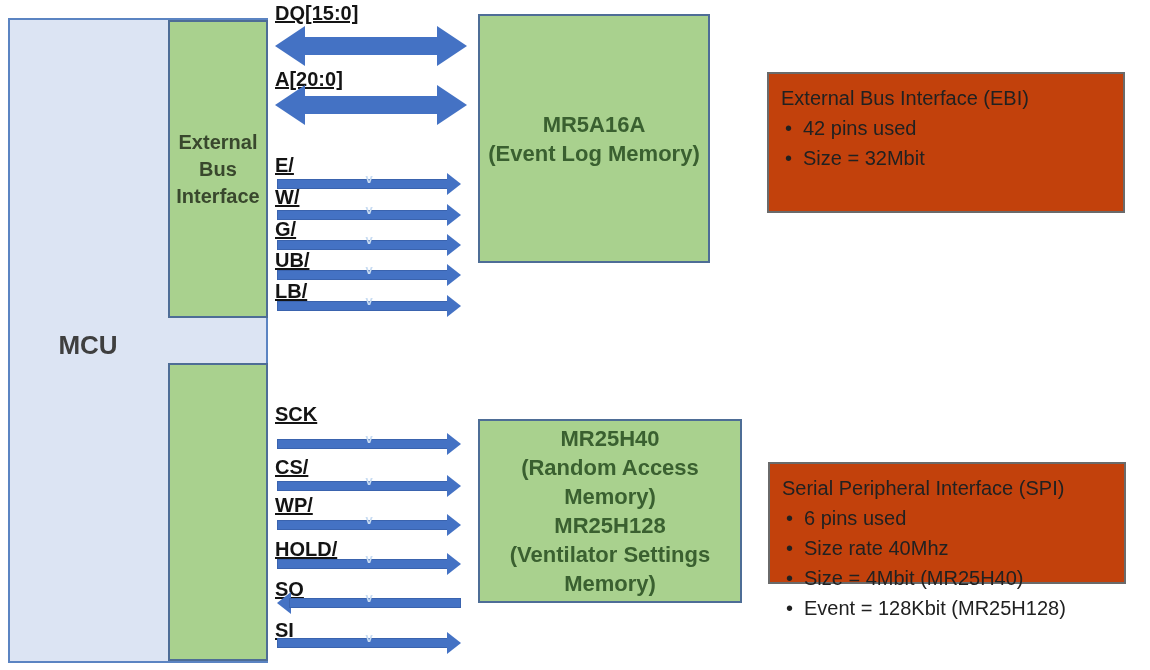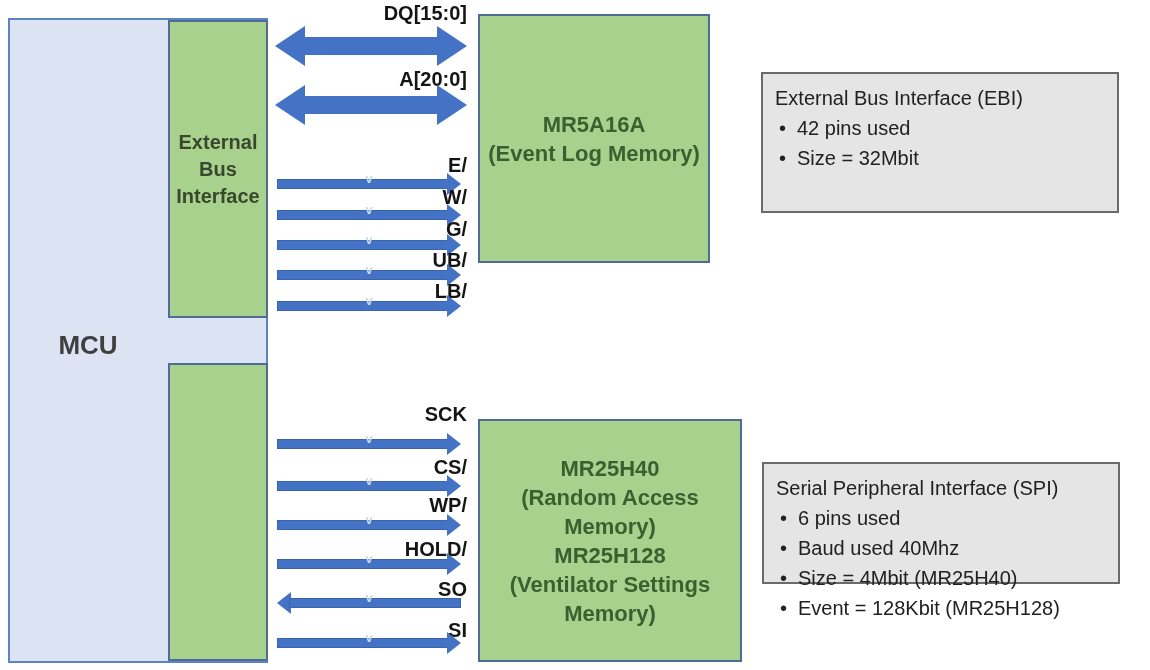--- a/index.html
+++ b/index.html
@@ -13,26 +13,26 @@
   .mcu-block { left:8px; top:18px; width:260px; height:645px;
     background:#dce4f3; border:2px solid #5b84c2; }
   .mcu-label { left:8px; top:330px; width:160px; text-align:center;
     font-size:26px; font-weight:bold; color:#3f3f3f; }
   .green-block { background:#a9d18e; border:2px solid #4e6d96;
     display:flex; align-items:center; justify-content:center; text-align:center; }
   .ebi-block { left:168px; top:20px; width:100px; height:298px; }
   .ebi-block .lbl { font-size:20px; font-weight:bold; color:#39482d; line-height:27px; }
   .spi-port-block { left:168px; top:363px; width:100px; height:298px; }
   .mem1-block { left:478px; top:14px; width:232px; height:249px; }
-  .mem2-block { left:478px; top:419px; width:264px; height:243px; }
+  .mem2-block { left:478px; top:419px; width:264px; height:184px; }
   .mem-lines { font-size:22px; font-weight:bold; color:#3a6030; line-height:29px; }
 
   
-  .sig-label { left:275px; width:192px; text-align:right;
-    font-size:20px; font-weight:bold; color:#141414; line-height:24px; }
+  .sig-label { left:275px; width:192px; text-align:left;
+    font-size:20px; font-weight:bold; color:#141414; line-height:24px;text-decoration:underline; }
 
   
   .arrow-double { left:275px; width:192px; height:40px; }
   .arrow-double .bar { position:absolute; left:27px; right:27px; top:11px; bottom:11px; background:#4472c4; }
   .arrow-double .head-l { position:absolute; left:0; top:0; width:0; height:0;
     border-top:20px solid transparent; border-bottom:20px solid transparent; border-right:30px solid #4472c4; }
   .arrow-double .head-r { position:absolute; right:0; top:0; width:0; height:0;
     border-top:20px solid transparent; border-bottom:20px solid transparent; border-left:30px solid #4472c4; }
 
   
@@ -42,22 +42,22 @@
   .arrow-thin.dir-right .head { position:absolute; right:0; top:-6px; width:0; height:0;
     border-top:11px solid transparent; border-bottom:11px solid transparent; border-left:14px solid #4472c4; }
   .arrow-thin.dir-left .body { left:12px; right:0; }
   .arrow-thin.dir-left .head { position:absolute; left:0; top:-6px; width:0; height:0;
     border-top:11px solid transparent; border-bottom:11px solid transparent; border-right:14px solid #4472c4; }
   
   .arrow-thin::after { content:"v"; position:absolute; left:50%; top:-7px; transform:translateX(-50%);
     font-size:13px; font-weight:bold; color:#c8dcf2; line-height:1; pointer-events:none; }
 
   
-  .note-box { background:#e5e5e5; border:2px solid #6a6a6a; padding:9px 12px 0 12px;
-    font-size:20px; color:#212121; }
+  .note-box { background:#c2410c; border:2px solid #6a6a6a; padding:9px 12px 0 12px;
+    font-size:20px; color:#212121;margin-left:6px; }
   .note-box .title { line-height:30px; }
   .note-box ul { margin:0; padding:0; list-style:none; }
   .note-box li { position:relative; padding-left:22px; line-height:30px; }
   .note-box li::before { content:"•"; position:absolute; left:4px; }
   .note-ebi { left:761px; top:72px; width:358px; height:141px; }
   .note-spi { left:762px; top:462px; width:358px; height:122px; }
 </style>
 </head>
 <body>
 
@@ -175,19 +175,19 @@
     <ul>
       <li>42 pins used</li>
       <li>Size = 32Mbit</li>
     </ul>
   </div>
 
   <div class="abs note-box note-spi">
     <div class="title">Serial Peripheral Interface (SPI)</div>
     <ul>
       <li>6 pins used</li>
-      <li>Baud used 40Mhz</li>
+      <li>Size rate 40Mhz</li>
       <li>Size = 4Mbit (MR25H40)</li>
       <li>Event = 128Kbit (MR25H128)</li>
     </ul>
   </div>
 
 </div>
 
 </body></html>

